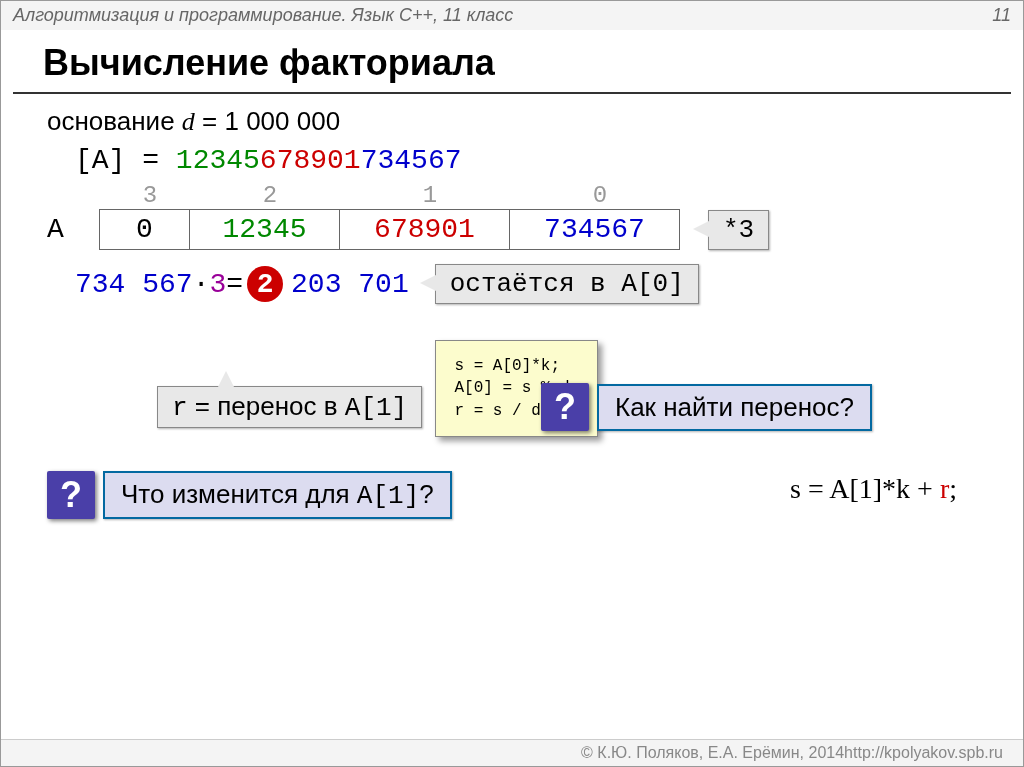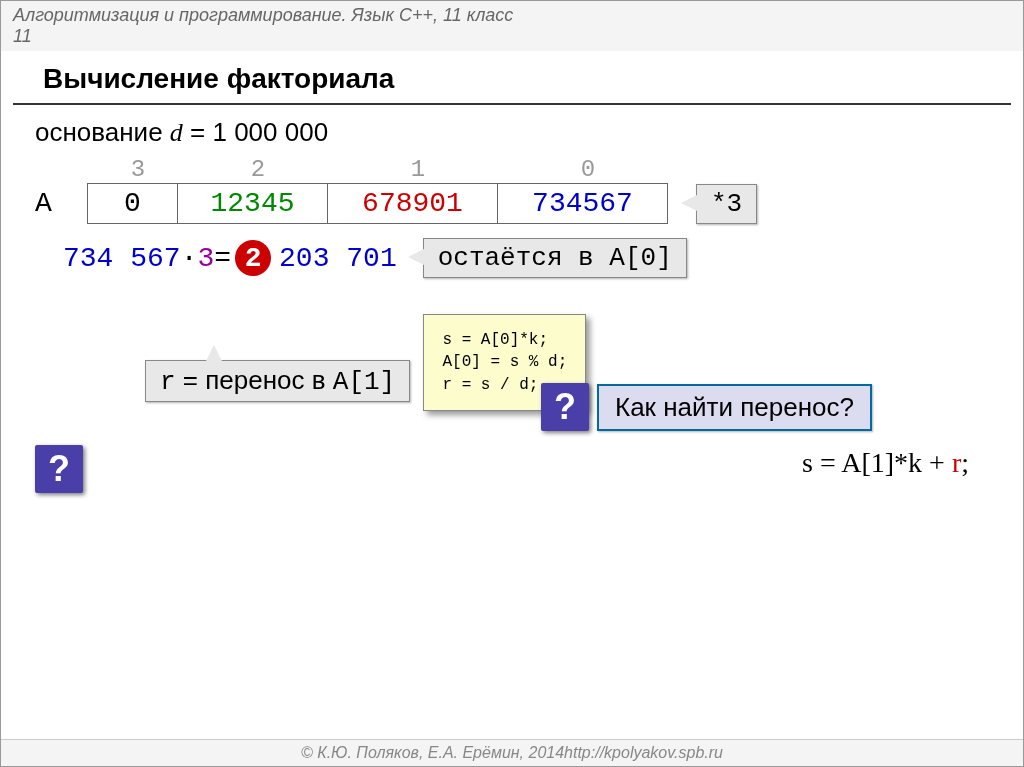--- a/index.html
+++ b/index.html
@@ -12,30 +12,29 @@
     border: 1px solid #999;
   }
   .header {
     background: #f4f4f4;
     padding: 4px 12px;
     font-style: italic;
     color: #666;
     font-size: 18px;
     display: flex;
     justify-content: space-between;
-    flex-direction: column;
   }
   .title {
-    font-size: 28px;
+    font-size: 36px;
     font-weight: bold;
     padding: 12px 30px 8px 30px;
     border-bottom: 2px solid #333;
     margin: 0 12px;
   }
-  .content { padding: 12px 34px; font-size: 26px; }
+  .content { padding: 12px 46px; font-size: 26px; }
   .italic-d { font-style: italic; font-family: 'Times New Roman', serif; }
   .mono { font-family: 'Courier New', monospace; }
   .line-base { margin-bottom: 8px; }
   .line-arr { margin-left: 28px; margin-bottom: 6px; }
   .green { color: #008800; }
   .red { color: #cc0000; }
   .blue { color: #0000cc; }
   .purple { color: #990099; }
 
   .idx-row { display: flex; margin-left: 58px; color: #999; font-family: 'Courier New', monospace; font-size: 24px; }
@@ -133,44 +132,46 @@
     margin-left: 6px;
   }
   .bottom-row { display:flex; align-items:center; margin-top: 22px; justify-content: space-between; }
   .answer { font-family: Liberation Serif, serif; font-size: 28px; margin-right:20px; }
   .footer {
     position: absolute;
     bottom: 0; left: 0; right: 0;
     background: #f4f4f4;
     border-top: 1px solid #ccc;
     padding: 4px 20px;
-    font-style: italic;
     color: #888;
     font-size: 16px;
     display: flex;
-    justify-content: center;
+    justify-content: flex-end;
   }
   .q1-pos { position:absolute; top:370px; left:540px; }
 </style>
 </head>
 <body>
 
 <div class="header">
   <span>Алгоритмизация и программирование. Язык С++, 11 класс</span>
   <span>11</span>
 </div>
 
 <div class="title">Вычисление факториала</div>
 
 <div class="content">
 
   <div class="line-base">
     <span>основание </span><span class="italic-d">d</span><span> = 1 000 000</span>
   </div>
 
+  <div class="line-arr mono" style="font-size:28px;">
+    <span>[A] = </span><span class="green">12345</span><span class="red">678901</span><span class="blue">734567</span>
+  </div>
 
   <div class="idx-row">
     <div class="c0">3</div>
     <div class="c1">2</div>
     <div class="c2">1</div>
     <div class="c3">0</div>
   </div>
 
   <div class="arr-row">
     <div class="arr-label">A</div>
@@ -210,20 +211,23 @@
 
   <div class="codebox">
     <div>s = A[0]*k;</div>
     <div>A[0] = s % d;</div>
     <div>r = s / d;</div>
   </div>
 
   <div class="bottom-row">
     <div class="qbox-row">
       <div class="qmark">?</div>
+      <div class="qbox">
+        <span>Что изменится для </span><span class="mono">A[1]</span><span>?</span>
+      </div>
     </div>
     <div class="answer">
       <span>s = A[1]*k + </span><span class="red">r</span><span>;</span>
     </div>
   </div>
 
 </div>
 
 <div class="footer">
   <span>© К.Ю. Поляков, Е.А. Ерёмин, 2014</span>

